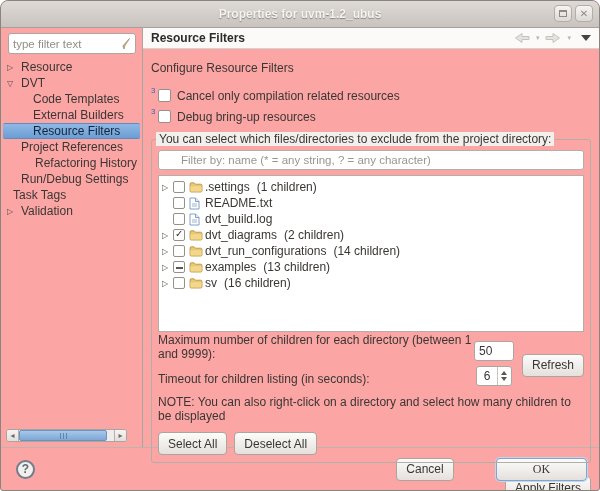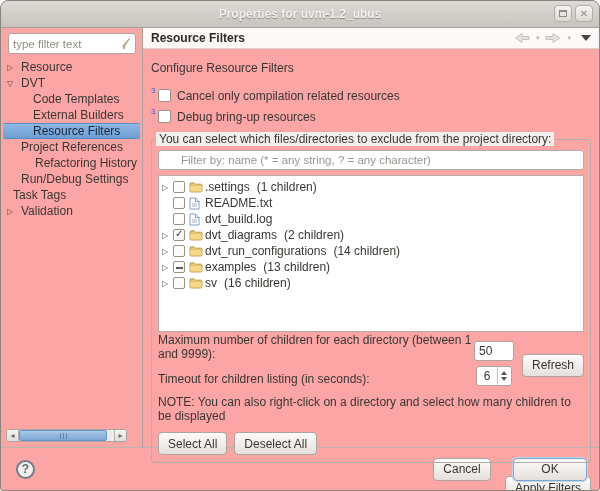--- a/index.html
+++ b/index.html
@@ -114,21 +114,21 @@
   .apply-row { display:flex; justify-content:flex-end; margin-top:13px; }
 
   
   .footer { flex:0 0 43px; border-top:1px solid #bab5af; display:flex; align-items:center;
             padding:0 12px; }
   .help-btn { width:19px; height:19px; border:2px solid #737d8c; border-radius:50%; color:#5f6978;
               font-size:12px; font-weight:bold; display:flex; align-items:center; justify-content:center;
               margin-left:3px; background:#f2f0ed; }
   .footer .spacer { flex:1; }
   .cancel-btn { width:58px; }
-  .ok-btn { width:74px; margin-left:22px; border-color:#7fa6cf; box-shadow:0 0 0 1px #c2d6ea; }
+  .ok-btn { width:91px; margin-left:42px; border-color:#7fa6cf; box-shadow:0 0 0 1px #c2d6ea;font-family:Liberation Serif, serif; }
 </style>
 </head>
 <body>
 
 <div class="window">
 
   <div class="titlebar">
     <span class="titlebar-text">Properties for uvm-1.2_ubus</span>
     <div class="win-btns">
       <div class="win-btn">

